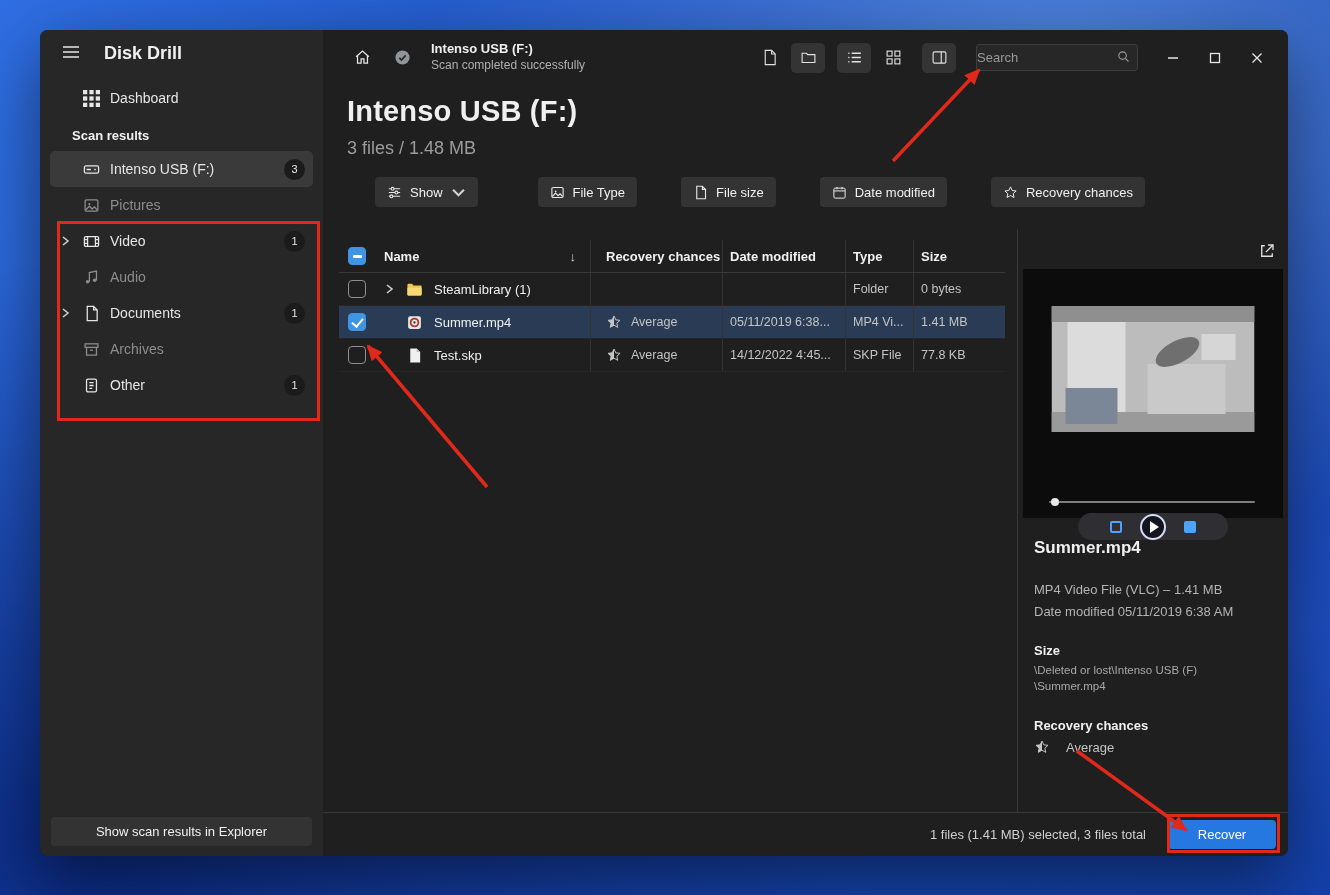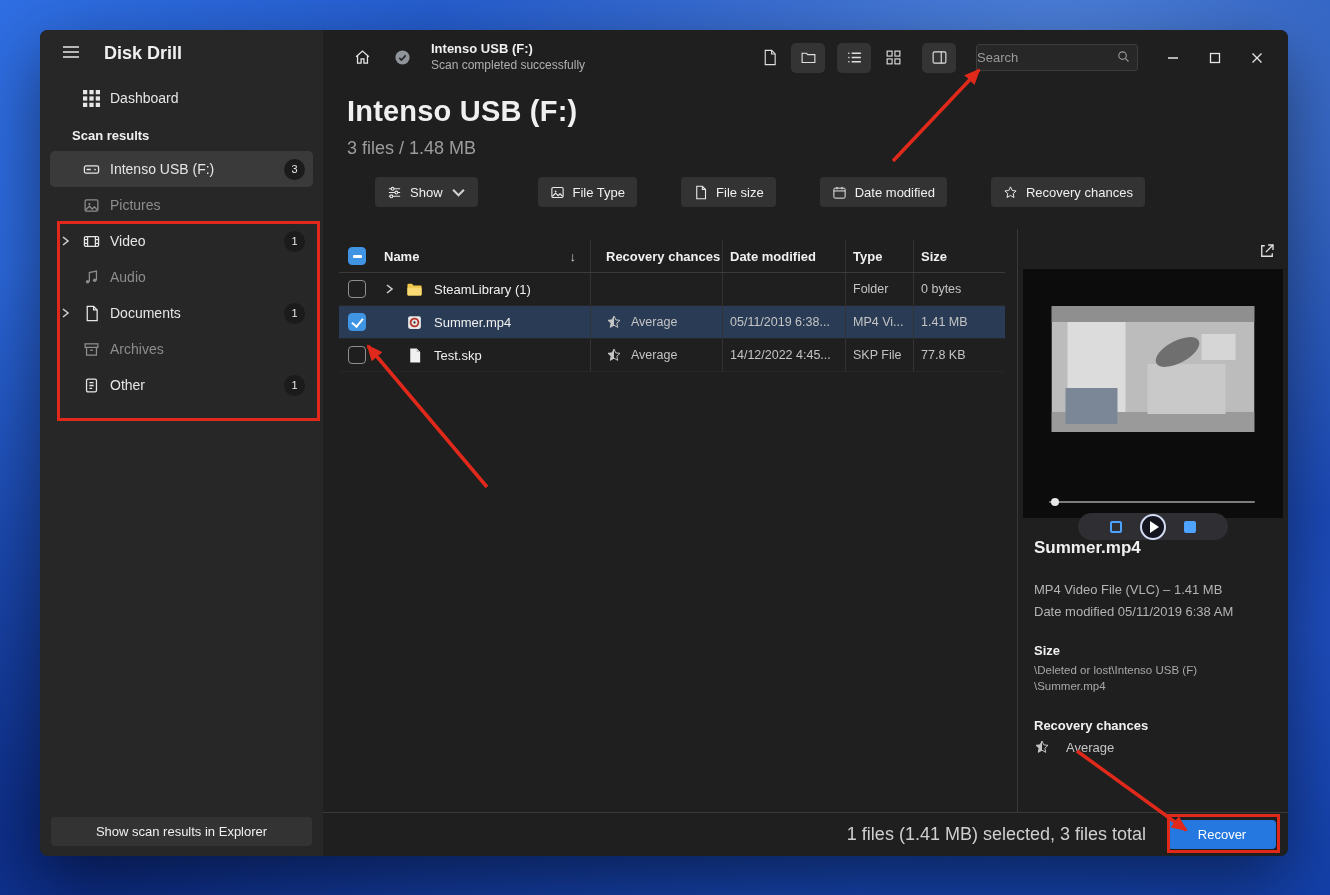--- a/index.html
+++ b/index.html
@@ -108,21 +108,21 @@
   .pv-text { padding:0 16px; }
   .pv-name { font-size:17px; font-weight:bold; margin-top:20px; }
   .pv-info { color:#b3b3b3; font-size:13px; margin-top:24px; }
   .pv-date { color:#b3b3b3; font-size:13px; margin-top:7px; }
   .pv-label { font-weight:bold; font-size:13px; margin-top:24px; }
   .pv-path { color:#a8a8a8; font-size:11.5px; margin-top:4px; line-height:1.4; }
   .pv-rec { display:flex; align-items:center; gap:7px; margin-top:6px; color:#c4c4c4; font-size:13px; }
   
   .statusbar { height:44px; border-top:1px solid #383838; display:flex; align-items:center; justify-content:flex-end;
                gap:22px; padding-right:12px; flex-shrink:0; }
-  .status-text { color:#cfcfcf; font-size:18px; }
+  .status-text { color:#cfcfcf; font-size:13px; }
   .recover-btn { width:108px; height:29px; background:#2478e0; border:none; border-radius:4px; color:#ffffff;
                  font-size:13px; display:flex; align-items:center; justify-content:center;
                  font-family:"Liberation Sans", sans-serif; }
   
   .annotations { position:absolute; inset:0; z-index:60; pointer-events:none; }
   .anno-rect { position:absolute; border:3px solid #e0291a; z-index:60; pointer-events:none; }
   #rect-sidebar { left:57px; top:221px; width:263px; height:200px; }
   #rect-recover { left:1167px; top:814px; width:113px; height:39px; }
 </style>
 </head>

